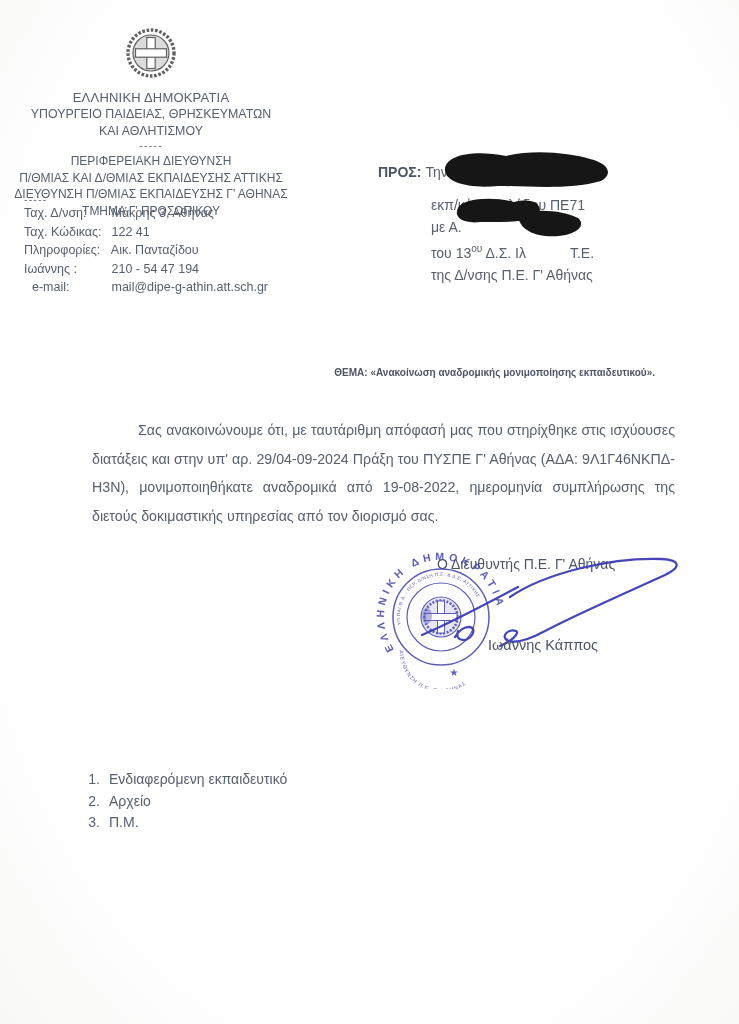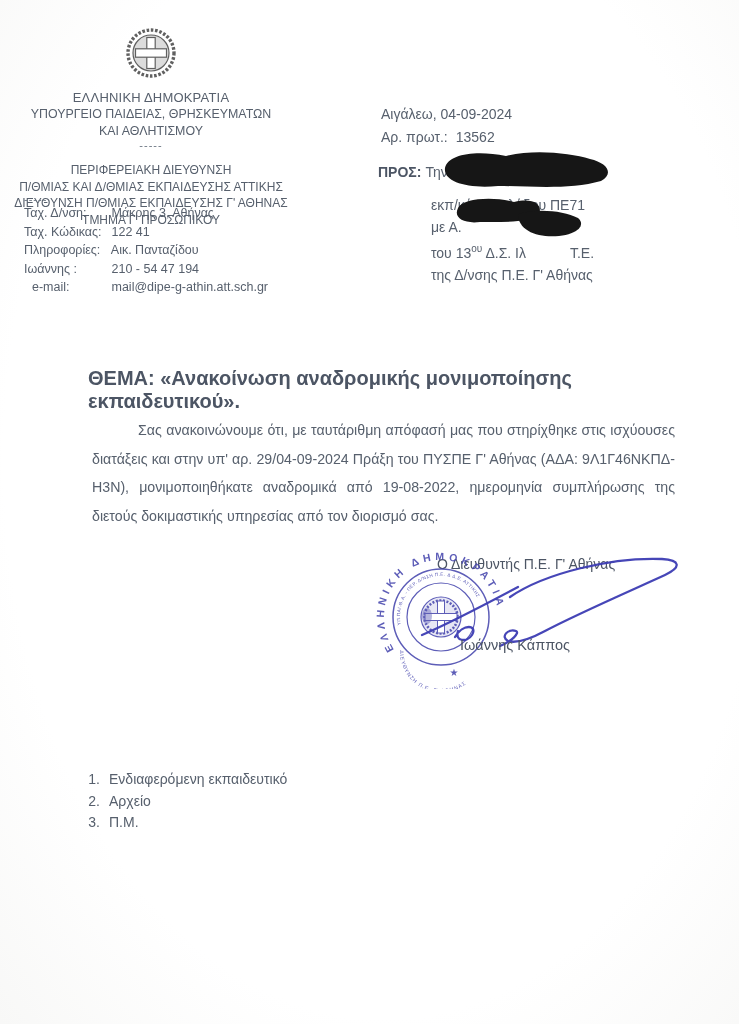--- a/index.html
+++ b/index.html
@@ -12,48 +12,48 @@
     background:radial-gradient(ellipse at 50% 45%, #ffffff 70%, #f8f8f7 100%);
     font-family:"Liberation Sans",sans-serif;color:var(--ink);overflow:hidden;padding-left:32px;
   }
   .abs{position:absolute;}
   
   .letterhead{left:0;top:26px;width:302px;text-align:center;line-height:17px;}
   .emblem-wrap{width:100%;text-align:center;margin-bottom:4px;}
   .org1{font-size:13px;letter-spacing:.2px;}
   .org2{font-size:12.4px;}
   .sep{font-size:11px;line-height:10px;letter-spacing:1px;color:#6a7480;}
-  .dept{font-size:12px;line-height:16.5px;margin-top:12px;}
+  .dept{font-size:12px;line-height:16.5px;margin-top:3px;}
   
   .contact{left:24px;top:194px;font-size:12.5px;line-height:18.6px;}
   .contact .sep{text-align:left;display:block;}
   .c-row{white-space:nowrap;}
   .c-label{display:inline-block;min-width:84px;}
   
   .meta{left:381px;top:103px;font-size:14px;line-height:23px;}
   .proto-num{margin-left:8px;}
   
   .recipient{left:378px;top:162px;font-size:14px;}
   .to-line{line-height:20px;}
   .to-label{font-weight:bold;color:var(--ink-strong);}
   .to-rest{margin-left:4px;}
   .to-block{margin-left:53px;margin-top:12px;line-height:22px;}
   .sup{font-size:10px;vertical-align:super;}
   .gap4{display:inline-block;width:44px;}
   
   .blobs{left:438px;top:146px;width:190px;height:104px;}
   
-  .subject{left:88px;top:367px;width:590px;font-size:20px;font-weight:bold;color:var(--ink-strong);}
+  .subject{left:65px;top:367px;width:590px;font-size:10px;font-weight:bold;color:var(--ink-strong);text-align:right;}
   .bodypar{left:80px;top:416px;width:583px;font-size:14.2px;line-height:28.5px;
            text-align:justify;text-indent:46px;margin-left:12px;}
   
   .sig-title{left:437px;top:556px;font-size:14px;color:var(--ink-strong);}
   .stamp{left:369px;top:545px;opacity:.88;}
   .sigsvg{left:360px;top:545px;}
-  .sig-name{left:460px;top:637px;font-size:14.5px;color:var(--ink-strong);}
+  .sig-name{left:488px;top:637px;font-size:14.5px;color:var(--ink-strong);}
   
   .dist{left:82px;top:769px;font-size:14px;}
   .dist-head{font-weight:bold;color:var(--ink-strong);margin-bottom:13px;}
   .dist-item{line-height:21.5px;}
   .dist-num{display:inline-block;width:18px;text-align:right;margin-right:9px;}
 </style>
 </head>
 <body>
 
 <div class="page">
@@ -96,26 +96,20 @@
     <div class="c-row">
       <span class="c-label">Ιωάννης :</span>
       <span>210 - 54 47 194</span>
     </div>
     <div class="c-row">
       <span class="c-label" style="min-width:76px;padding-left:8px;">e-mail:</span>
       <span>mail@dipe-g-athin.att.sch.gr</span>
     </div>
   </div>
 
-  <div class="abs meta">
-    <div>Αιγάλεω, 04-09-2024</div>
-    <div>
-      <span>Αρ. πρωτ.:</span><span class="proto-num">13562</span>
-    </div>
-  </div>
 
   <div class="abs recipient">
     <div class="to-line">
       <span class="to-label">ΠΡΟΣ:</span><span class="to-rest">Την κ</span>
     </div>
     <div class="to-block">
       <div>εκπ/κό του κλάδου ΠΕ71</div>
       <div>με Α.</div>
       <div>
         <span>του 13</span><span class="sup">ου</span><span> Δ.Σ. Ιλ</span><span class="gap4"></span><span>Τ.Ε.</span>

